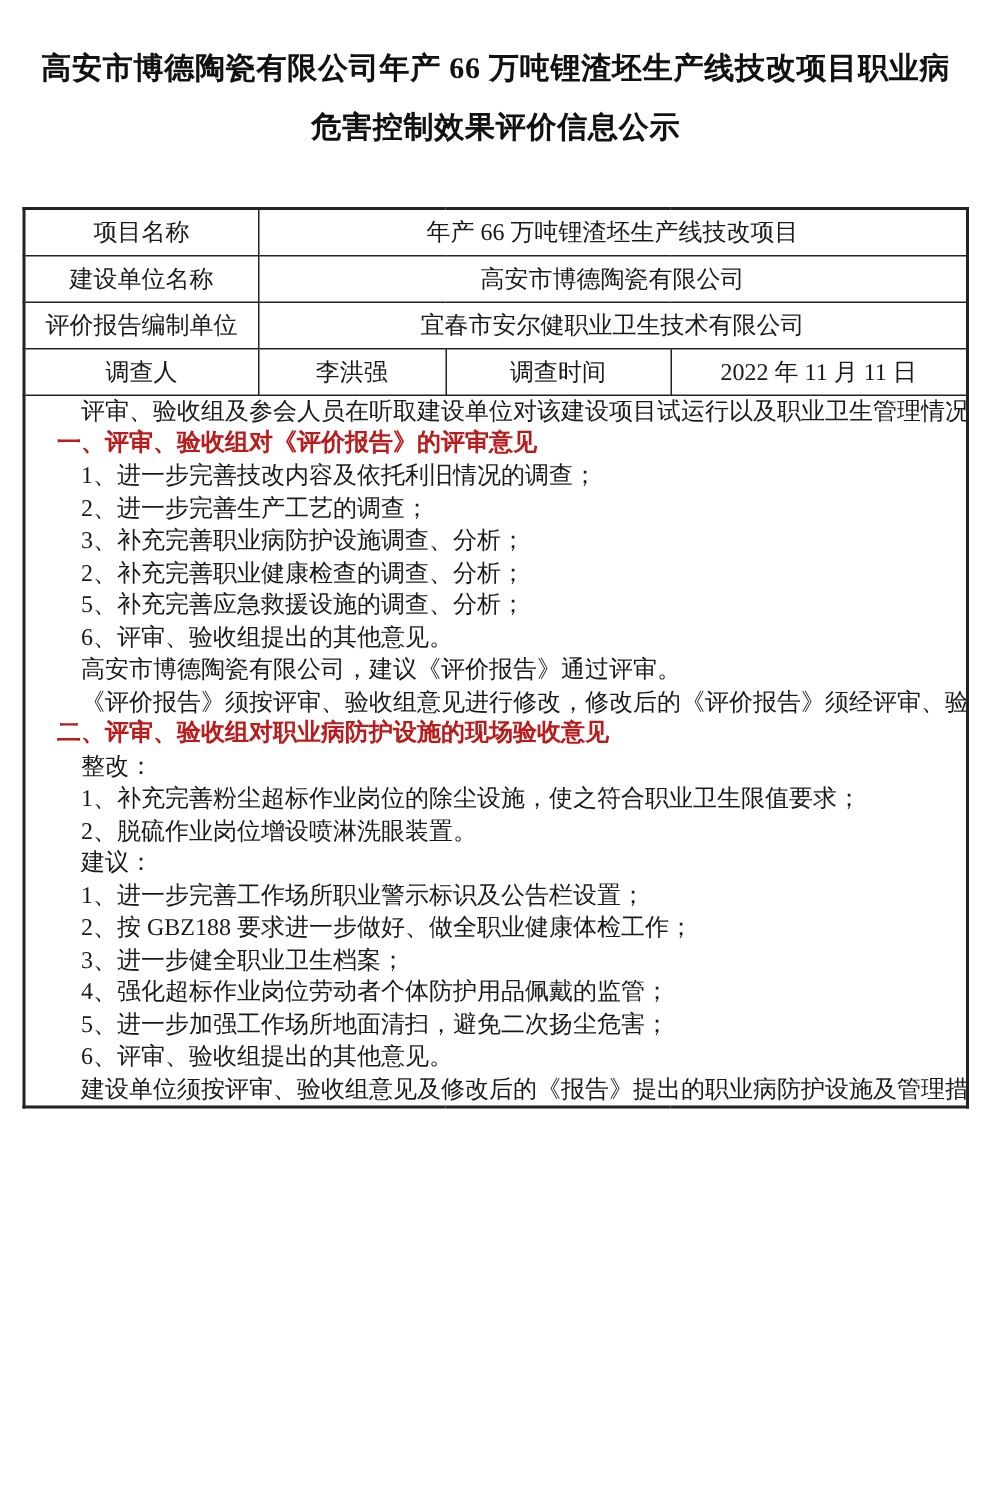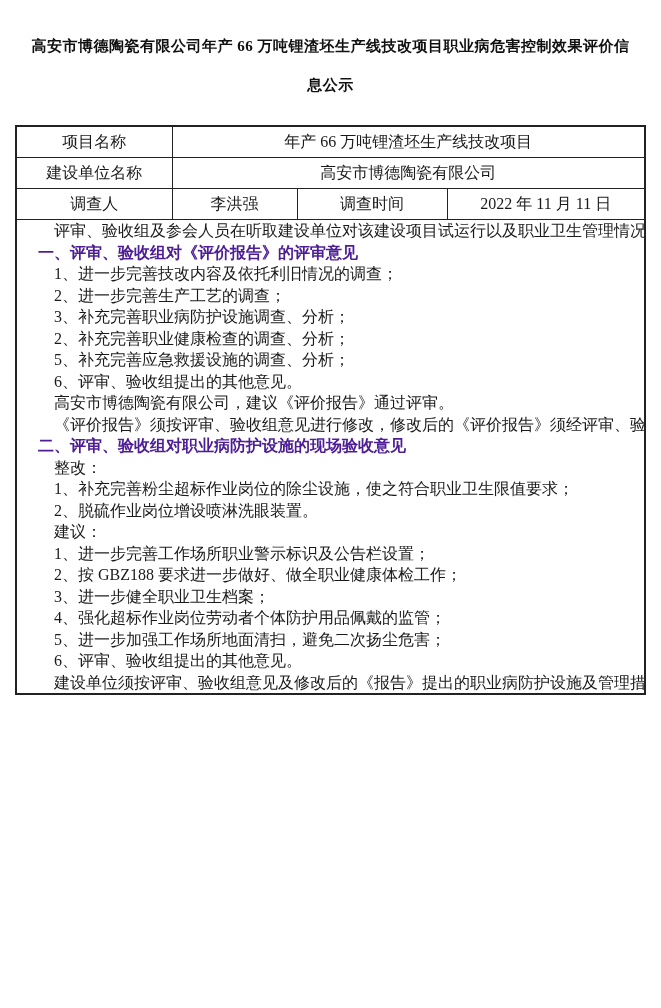--- a/index.html
+++ b/index.html
@@ -12,30 +12,30 @@
     width: 661px;
     height: 1008px;
     background: #ffffff;
     color: #1a1a1a;
     font-family: "Liberation Serif", "DejaVu Serif", serif;
     overflow: hidden;
   }
   .title {
     margin: 0;
     padding: 27px 26px 16px 26px;
-    font-size: 15px;
+    font-size: 20px;
     font-weight: bold;
     line-height: 39px;
     text-align: center;
     letter-spacing: 0.5px;
     color: #111111;
   }
   table.info-table {
     width: 629px;
-    margin: 4px auto;
+    margin: 17px auto;
     border-collapse: collapse;
     table-layout: fixed;
     border: 2px solid #222222;
     font-size: 16px;
     color: #1a1a1a;
   }
   table.info-table td {
     border: 1px solid #222222;
     height: 30px;
     padding: 0 5px;
@@ -52,21 +52,22 @@
   }
   .op-para, .op-heading {
     font-size: 16px;
     line-height: 21.5px;
     text-align: justify;
   }
   .op-para { text-indent: 2em; }
   .op-heading {
     text-indent: 1em;
     font-weight: bold;
-    color: #4c1d95;
+    color: #b91c1c;
+    font-family: Liberation Mono, monospace;
   }
 </style>
 </head>
 <body>
 
 <div class="page">
 
   <h1 class="title">高安市博德陶瓷有限公司年产 66 万吨锂渣坯生产线技改项目职业病危害控制效果评价信息公示</h1>
 
   <table class="info-table">
@@ -77,20 +78,24 @@
       <col style="width:198px">
     </colgroup>
     <tbody>
       <tr>
         <td>项目名称</td>
         <td colspan="3">年产 66 万吨锂渣坯生产线技改项目</td>
       </tr>
       <tr>
         <td>建设单位名称</td>
         <td colspan="3">高安市博德陶瓷有限公司</td>
+      </tr>
+      <tr>
+        <td>评价报告编制单位</td>
+        <td colspan="3">宜春市安尔健职业卫生技术有限公司</td>
       </tr>
       <tr>
         <td>调查人</td>
         <td>李洪强</td>
         <td>调查时间</td>
         <td>2022 年 11 月 11 日</td>
       </tr>
       <tr>
         <td colspan="4" class="opinions-cell">
           <div class="op-para">评审、验收组及参会人员在听取建设单位对该建设项目试运行以及职业卫生管理情况的介绍和报告编制单位对该建设项目职业病危害控制效果评价情况说明的基础上，查阅了有关资料，审阅了《评价报告》，并现场核查了该项目职业病防护设施及职业卫生管理情况，经过质询与讨论，形成如下意见：</div>

